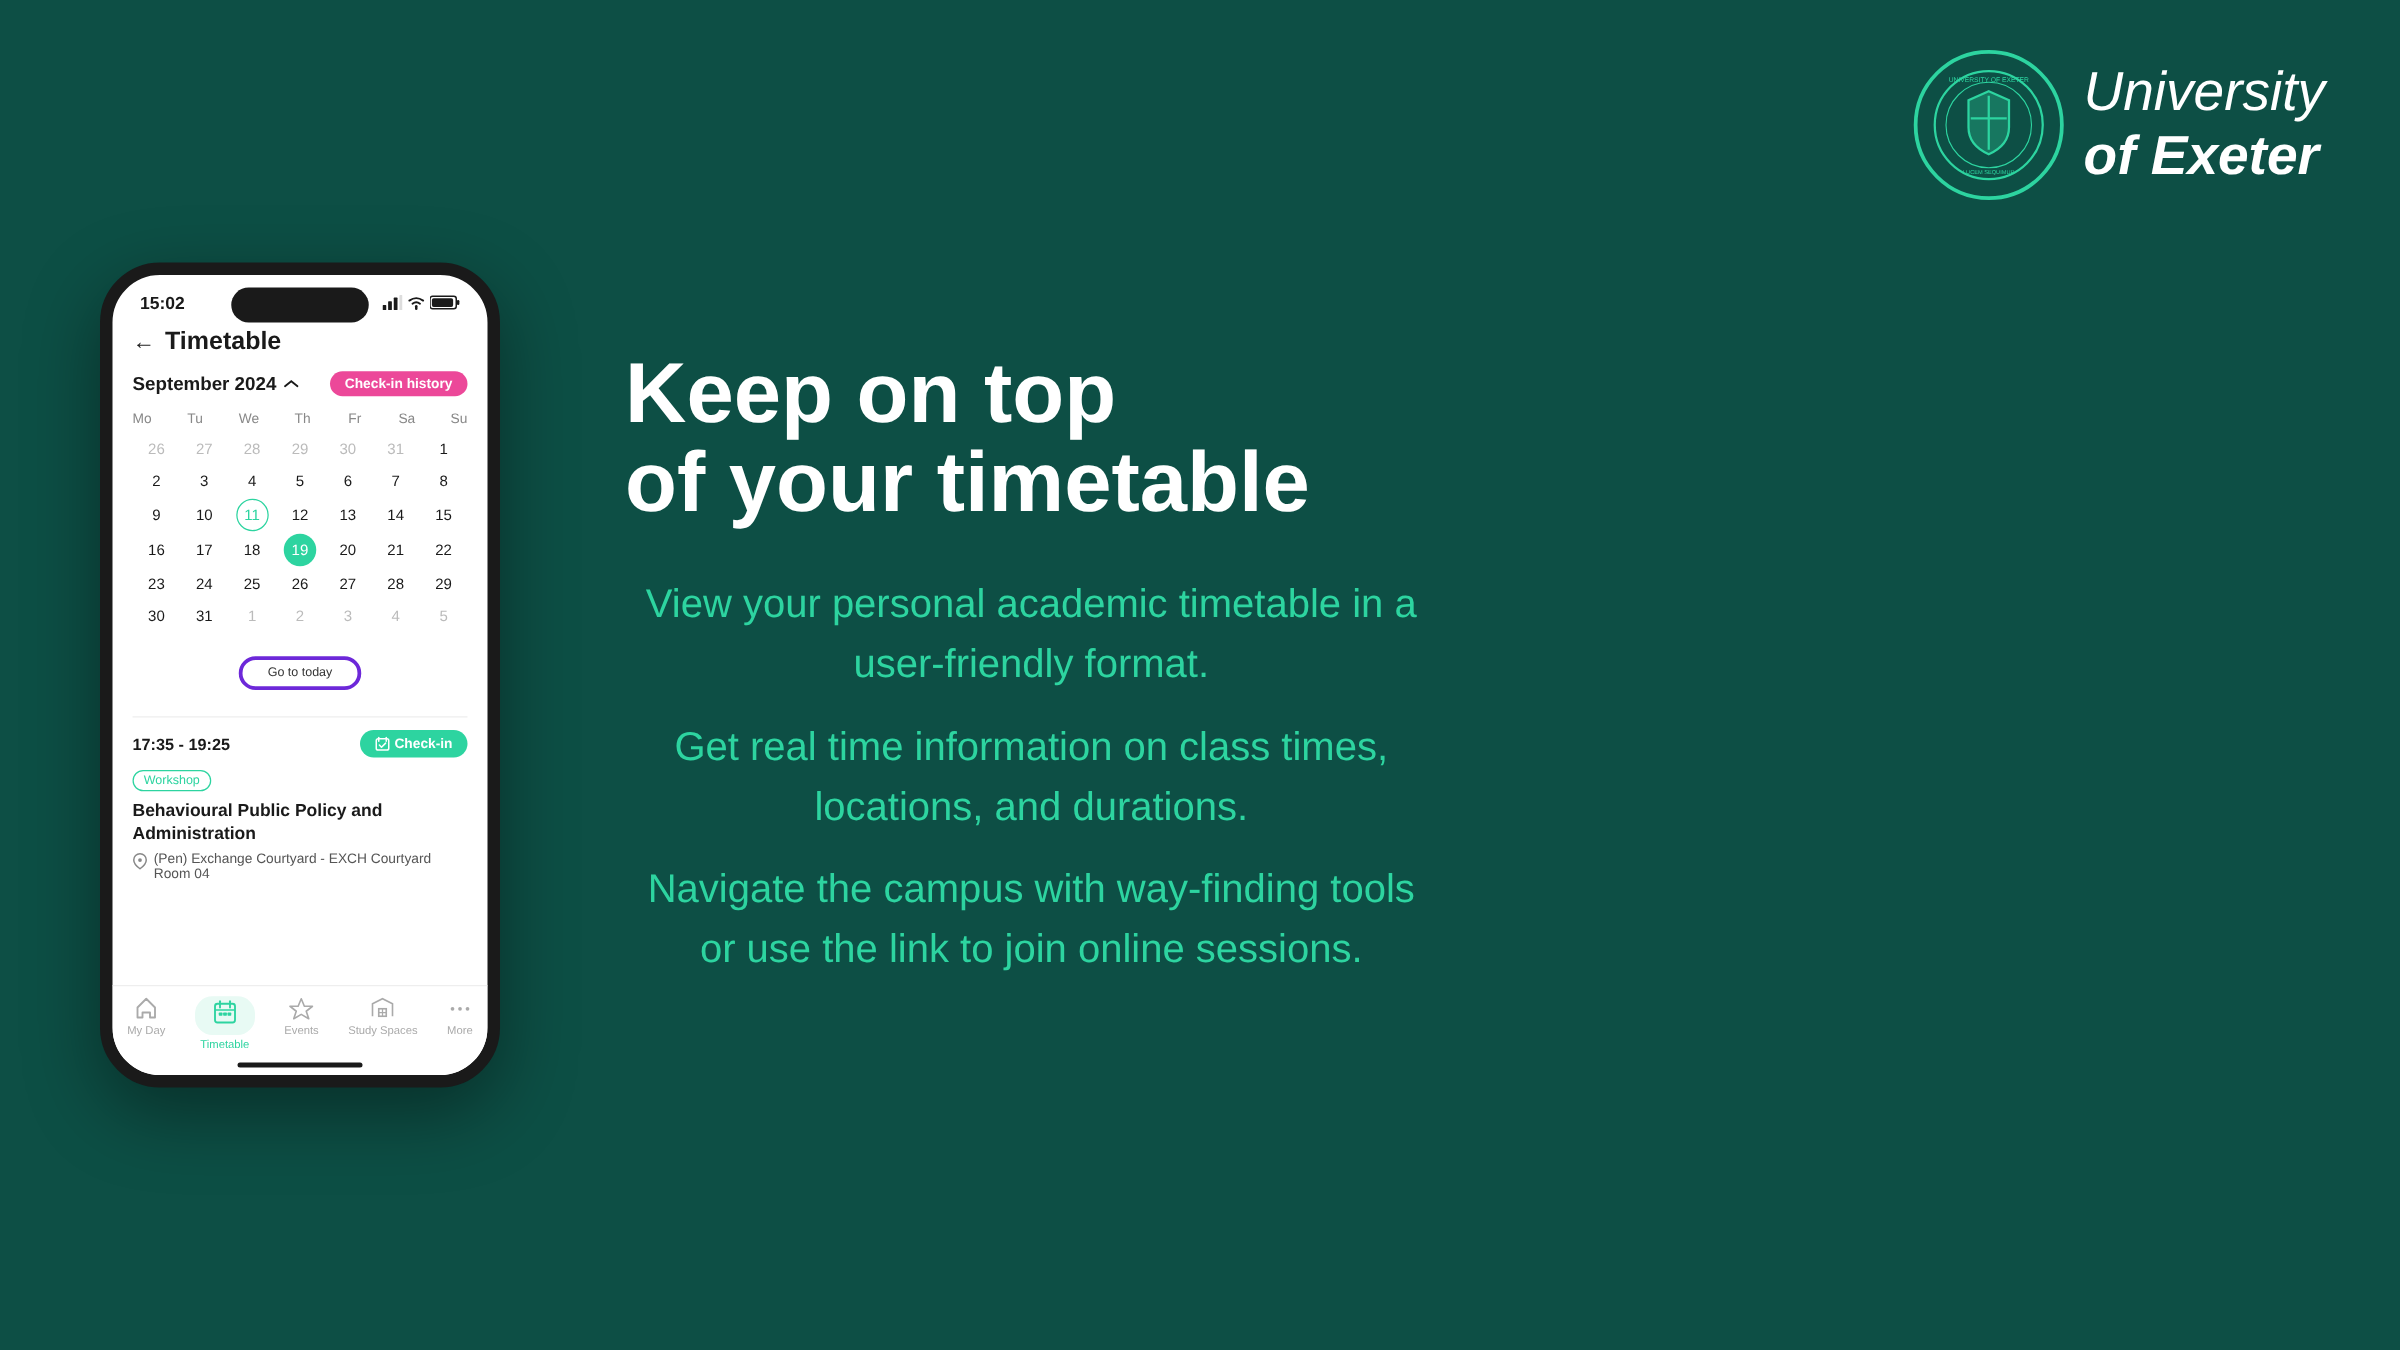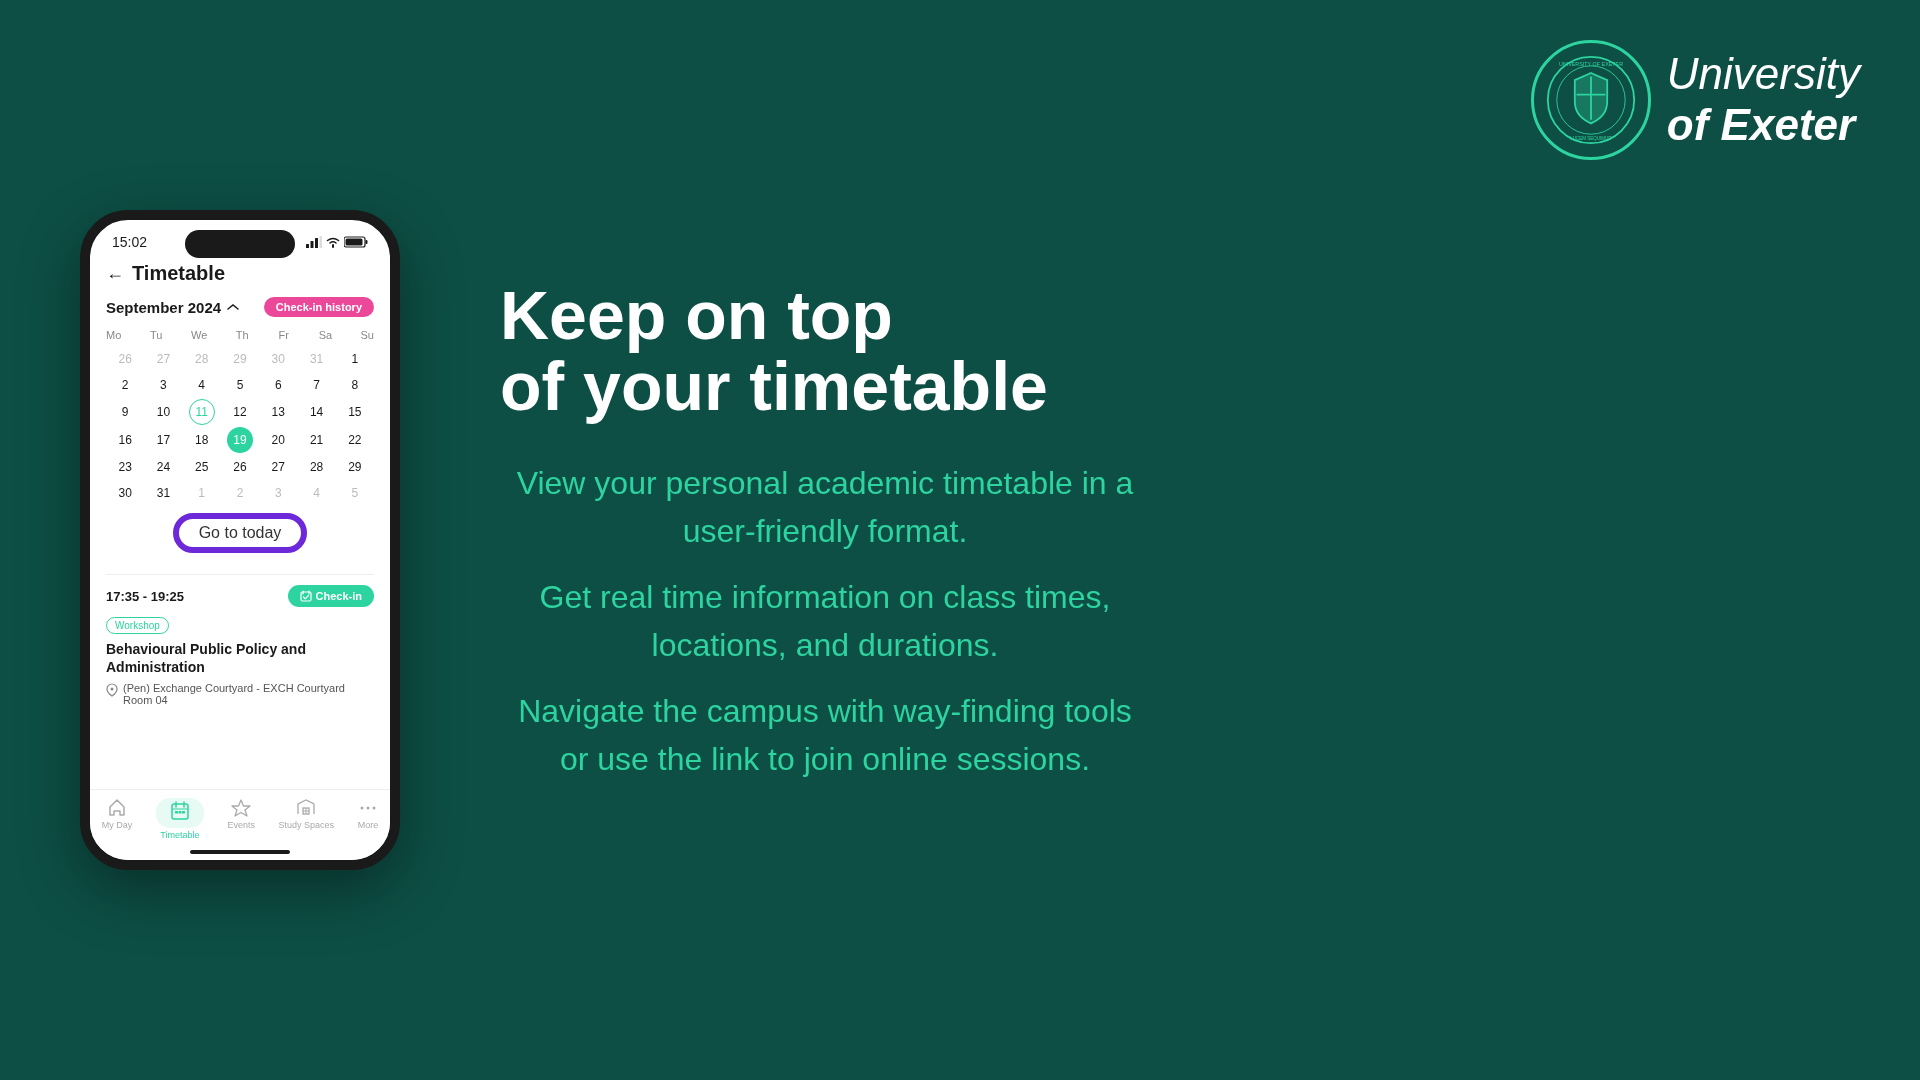--- a/index.html
+++ b/index.html
@@ -69,21 +69,21 @@
     
     .phone-status-bar {
       display: flex;
       justify-content: space-between;
       align-items: center;
       padding: 14px 22px 4px;
       font-size: 12px;
       font-weight: 600;
       color: #1a1a1a;
     }
-    .status-time { font-size: 14px; font-weight: 400; }
+    .status-time { font-size: 14px; font-weight: 700; }
     .status-icons { display: flex; gap: 4px; align-items: center; }
 
     
     .app-content {
       padding: 0 16px;
       height: calc(100% - 50px);
       overflow: hidden;
     }
 
     
@@ -179,26 +179,26 @@
     }
     .day-wrapper {
       display: flex;
       justify-content: center;
       align-items: center;
     }
 
     
     .go-today-btn {
       display: block;
-      margin: 8px auto;
+      margin: 20px auto;
       background: white;
-      border: 6px solid #6d28d9;
+      border: 3px solid #6d28d9;
       border-radius: 20px;
       padding: 5px 20px;
-      font-size: 16px;
+      font-size: 10px;
       color: #333;
       cursor: pointer;
     }
 
     
     .event-section {
       border-top: 1px solid #eee;
       padding-top: 10px;
       margin-top: 21px;
     }

